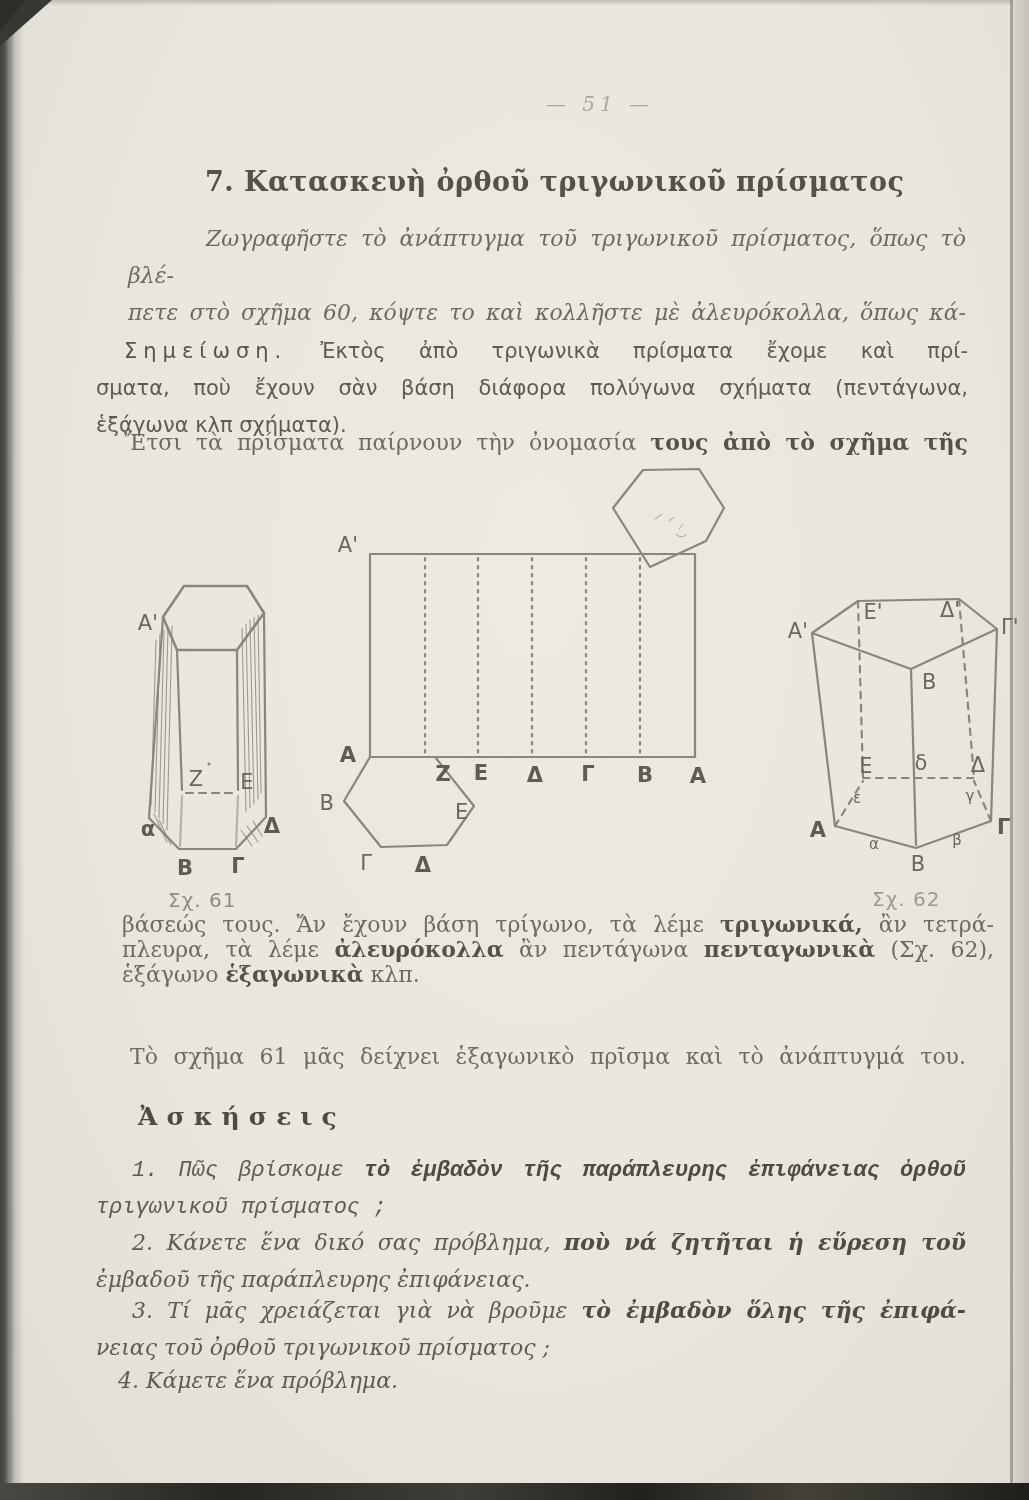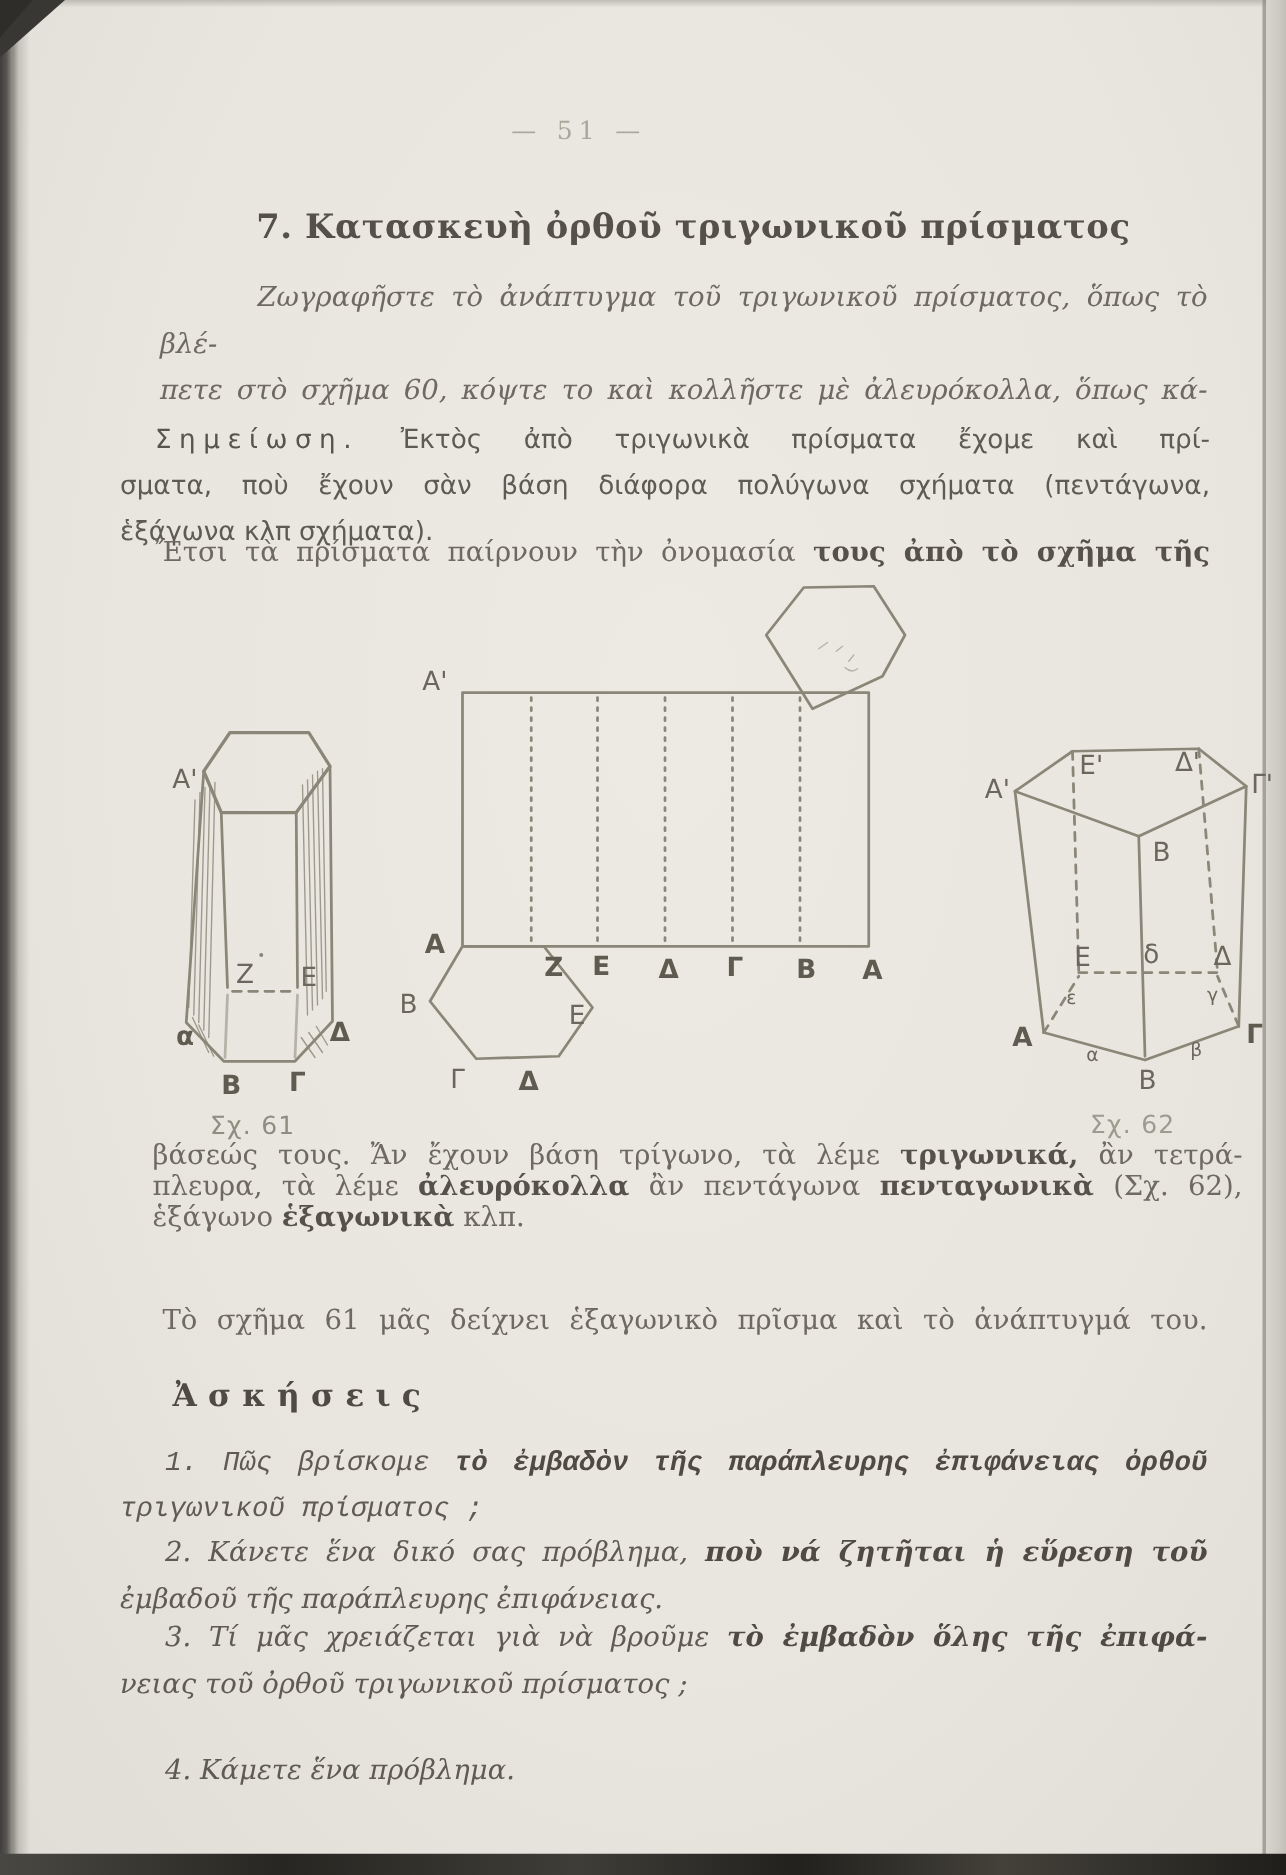--- a/index.html
+++ b/index.html
@@ -21,22 +21,22 @@
   .corner-tl2{left:0;top:0;width:0;height:0;
     border-top:30px solid #2e2d2a;border-right:26px solid transparent;}
   .edge-bottom{left:0;bottom:0;width:100%;height:17px;
     background:linear-gradient(90deg,#4a4843 0%,#272622 22%,#3f3d38 45%,#22211e 62%,#434139 78%,#1f1e1b 100%);}
   .edge-top{left:0;top:0;width:100%;height:6px;
     background:linear-gradient(180deg,rgba(150,148,140,.5),rgba(150,148,140,0));}
   .edge-right-line{left:1010px;top:0;width:3px;height:100%;background:#8f8c83;opacity:.75;}
   .edge-right-strip{left:1013px;top:0;width:16px;height:100%;
     background:linear-gradient(90deg,#d8d5ce 0%,#cdcac3 60%,#c2bfb8 100%);}
   
-  .pagenum{left:409px;top:92px;width:220px;text-align:left;
-    font-size:20px;letter-spacing:5px;color:#aaa79c;}
+  .pagenum{left:434px;top:92px;width:220px;text-align:right;
+    font-size:20px;letter-spacing:5px;color:#aaa79c;font-style:italic;}
   .heading{left:205px;top:166px;font-size:27px;font-weight:bold;color:#55514a;
     letter-spacing:.5px;white-space:nowrap;}
   .block{font-size:22px;line-height:37px;}
   .jline{text-align:justify;text-align-last:justify;}
   .serifblk{font-family:"DejaVu Serif",serif;color:#6e6a61;}
   .noteblk{font-family:"DejaVu Sans",sans-serif;font-size:21px;color:#5e5b54;}
   .note-label{letter-spacing:6px;color:#57544d;margin-top:20px;}
   .b{font-weight:bold;color:#56524a;}
   .ex{font-style:italic;color:#5f5b52;}
   .ex .b{color:#4f4b43;}
@@ -222,17 +222,17 @@
   <div class="abs block ex" style="left:96px;top:1224px;width:870px;">
     <div class="jline"><span style="display:inline-block;width:36px;"></span><span>2. Κάνετε ἕνα δικό σας πρόβλημα, </span><span class="b">ποὺ νά ζητῆται ἡ εὕρεση τοῦ</span></div>
     <div>ἐμβαδοῦ τῆς παράπλευρης ἐπιφάνειας.</div>
   </div>
 
   <div class="abs block ex" style="left:96px;top:1292px;width:870px;">
     <div class="jline"><span style="display:inline-block;width:36px;"></span><span>3. Τί μᾶς χρειάζεται γιὰ νὰ βροῦμε </span><span class="b">τὸ ἐμβαδὸν ὅλης τῆς ἐπιφά-</span></div>
     <div>νειας τοῦ ὀρθοῦ τριγωνικοῦ πρίσματος ;</div>
   </div>
 
-  <div class="abs block ex" style="left:96px;top:1362px;width:870px;margin-top:36px;">
+  <div class="abs block ex" style="left:82px;top:1362px;width:870px;">
     <div><span style="display:inline-block;width:36px;"></span><span>4. Κάμετε ἕνα πρόβλημα.</span></div>
   </div>
 
 </div>
 
 </body></html>

